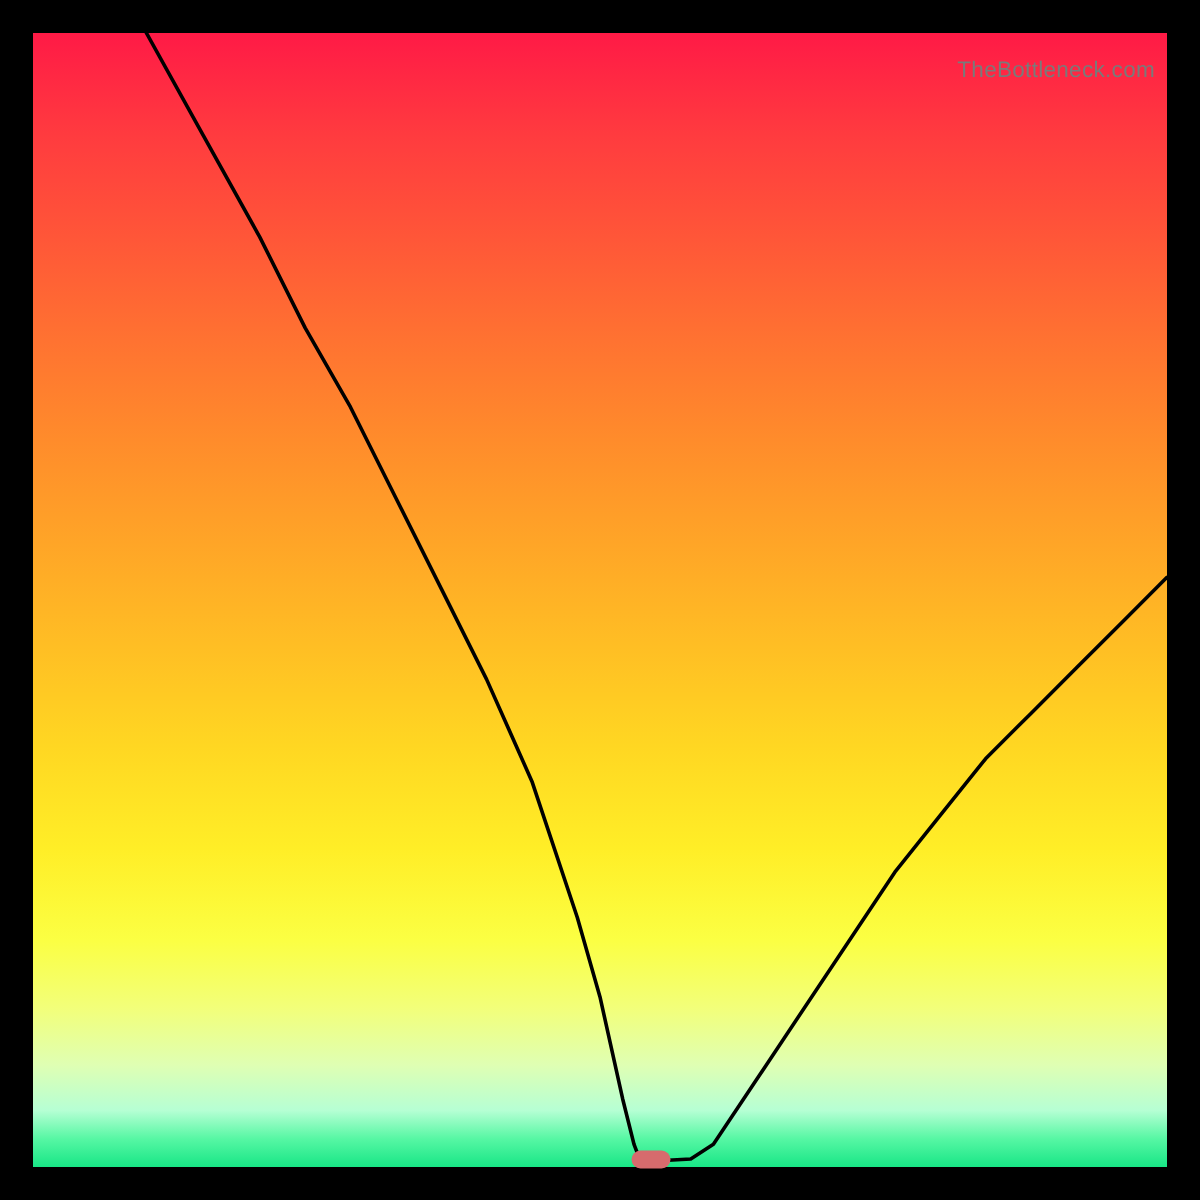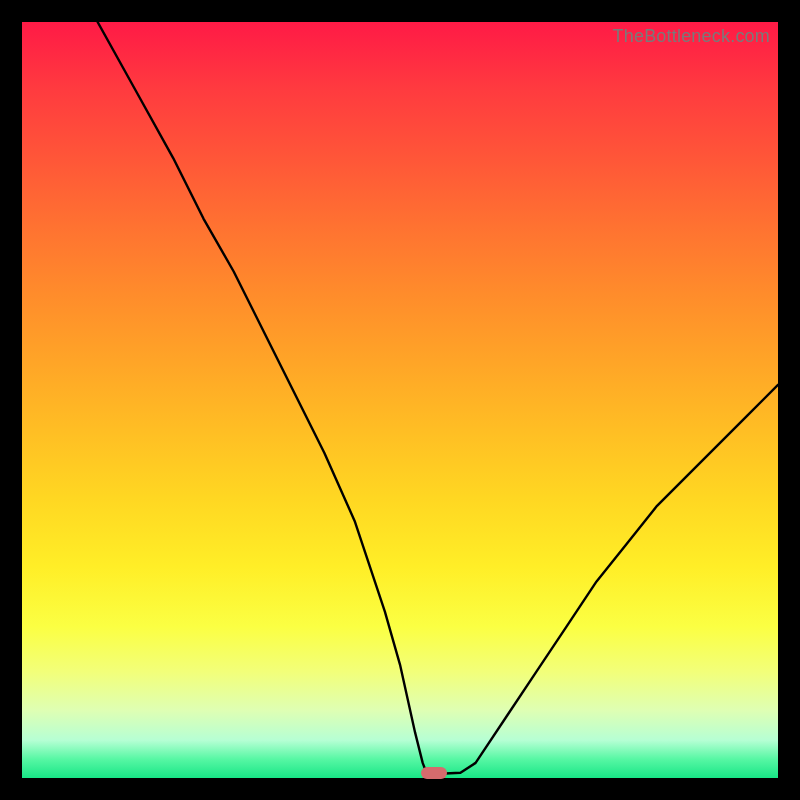--- a/index.html
+++ b/index.html
@@ -37,24 +37,24 @@
       #fbff43 80%,
       #f2ff7a 86%,
       #dfffb3 91%,
       #b6ffd4 95%,
       #57f7a4 97.5%,
       #18e686 100%
     );
   }
   .watermark {
     position: absolute;
-    top: 4px;
+    top: 16px;
     right: 8px;
     color: #7a7a7a;
-    font-size: 18px;
+    font-size: 15px;
     font-weight: 500;
     letter-spacing: 0.2px;
     user-select: none;
   }
   svg.overlay {
     position: absolute;
     left: 0;
     top: 0;
     width: 756px;
     height: 756px;

